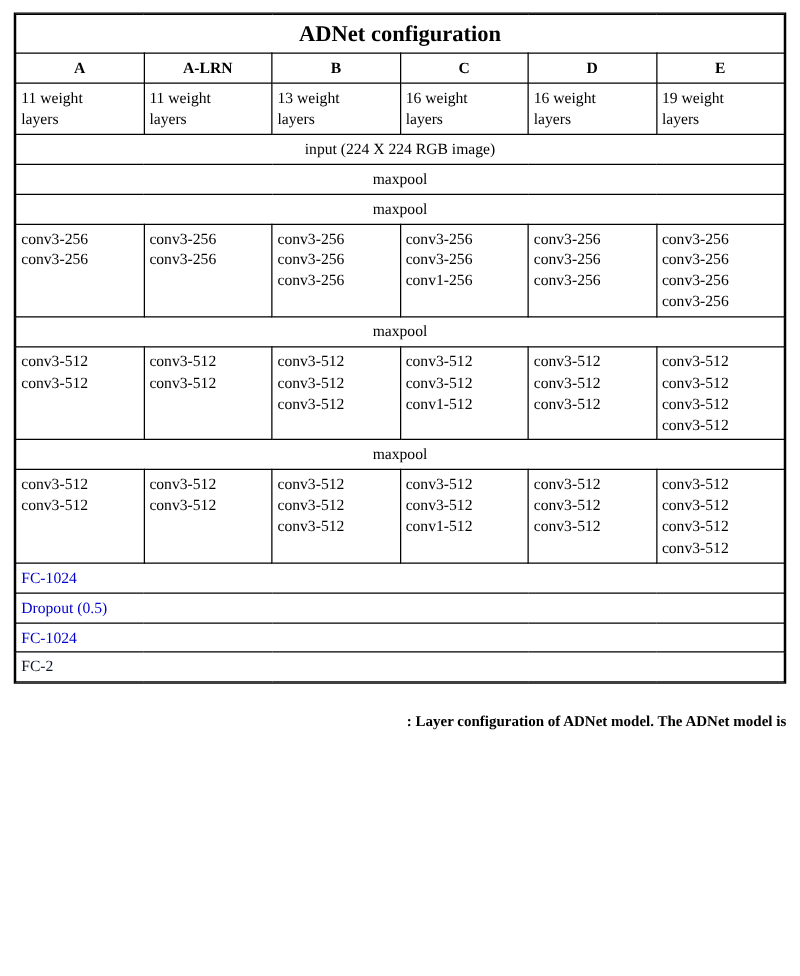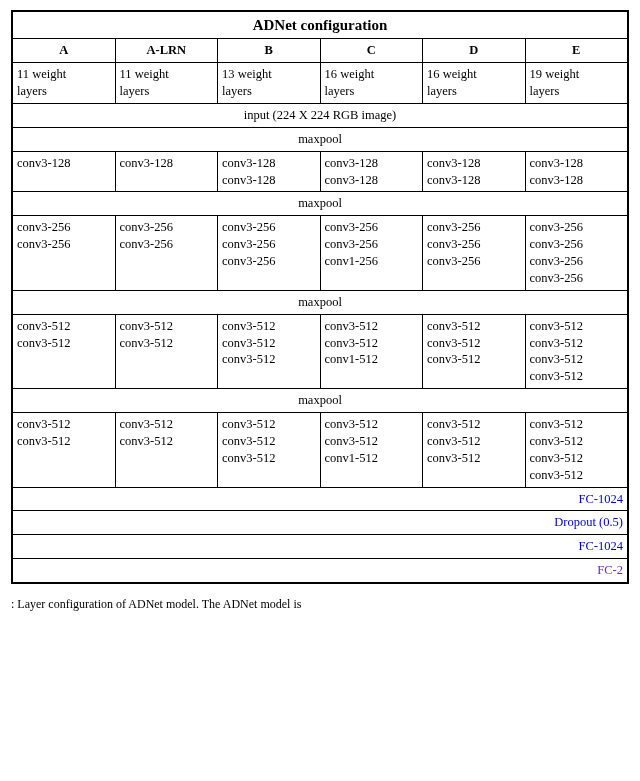--- a/index.html
+++ b/index.html
@@ -24,42 +24,43 @@
     th, td {
       border: 1px solid #000;
       padding: 3px 4px;
       vertical-align: top;
       font-size: 12.5px;
       line-height: 1.35;
     }
     .title-row td {
       font-weight: bold;
       text-align: center;
-      font-size: 15px;
+      font-size: 18px;
     }
     .header-row th {
       font-weight: bold;
       text-align: center;
     }
     .span-row td {
       text-align: center;
     }
     .fc-row td {
       color: #0000cc;
-      text-align: right;
+      text-align: left;
     }
     .caption {
       font-size: 12px;
-      margin-top: 12px;
-      text-align: left;
+      margin-top: 22px;
+      text-align: right;
       color: #000;
       line-height: 1.4;
       width: 618px;
       margin-left: auto;
       margin-right: auto;
+      font-weight: bold;
     }
   </style>
 </head>
 <body>
 
 <div class="table-container">
   <table>
     <thead>
       <tr class="title-row">
         <td colspan="6">ADNet configuration</td>
@@ -84,28 +85,20 @@
     <tbody>
 
       <tr class="span-row">
         <td colspan="6">input (224 X 224 RGB image)</td>
       </tr>
 
       <tr class="span-row">
         <td colspan="6">maxpool</td>
       </tr>
 
-      <tr>
-        <td>conv3-128</td>
-        <td>conv3-128</td>
-        <td>conv3-128<br>conv3-128</td>
-        <td>conv3-128<br>conv3-128</td>
-        <td>conv3-128<br>conv3-128</td>
-        <td>conv3-128<br>conv3-128</td>
-      </tr>
       <tr class="span-row">
         <td colspan="6">maxpool</td>
       </tr>
 
       <tr>
         <td>conv3-256<br>conv3-256</td>
         <td>conv3-256<br>conv3-256</td>
         <td>conv3-256<br>conv3-256<br>conv3-256</td>
         <td>conv3-256<br>conv3-256<br>conv1-256</td>
         <td>conv3-256<br>conv3-256<br>conv3-256</td>
@@ -139,19 +132,19 @@
       <tr class="fc-row">
         <td colspan="6" style="color:#0000cc;">FC-1024</td>
       </tr>
       <tr class="fc-row">
         <td colspan="6" style="color:#0000cc;margin-left:12px;">Dropout (0.5)</td>
       </tr>
       <tr class="fc-row">
         <td colspan="6" style="color:#0000cc;">FC-1024</td>
       </tr>
       <tr class="fc-row">
-        <td colspan="6" style="color:#6d28d9;margin-left:16px;">FC-2</td>
+        <td colspan="6" style="color:#0f172a;margin-left:16px;">FC-2</td>
       </tr>
     </tbody>
   </table>
 </div>
 
 <div class="caption">: Layer configuration of ADNet model. The ADNet model is</div>
 
 </body></html>

